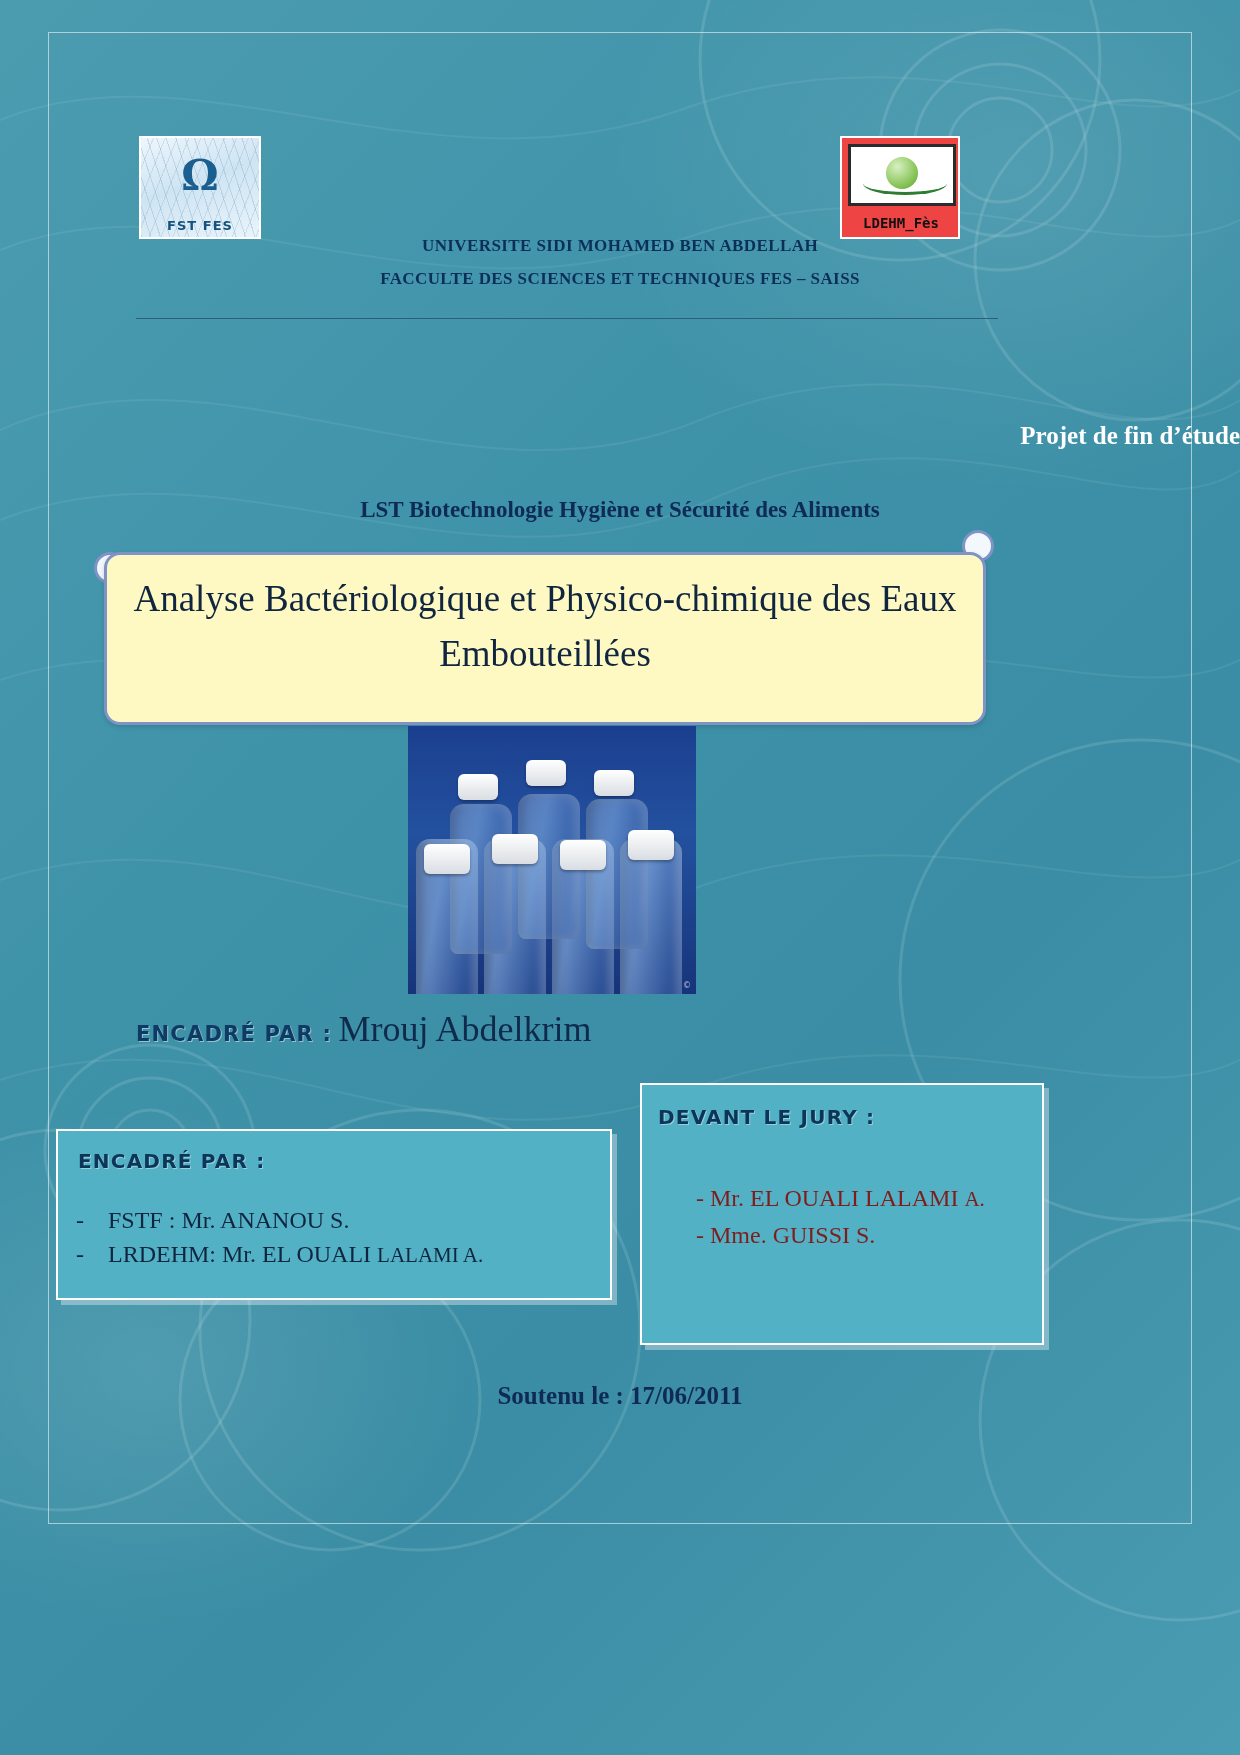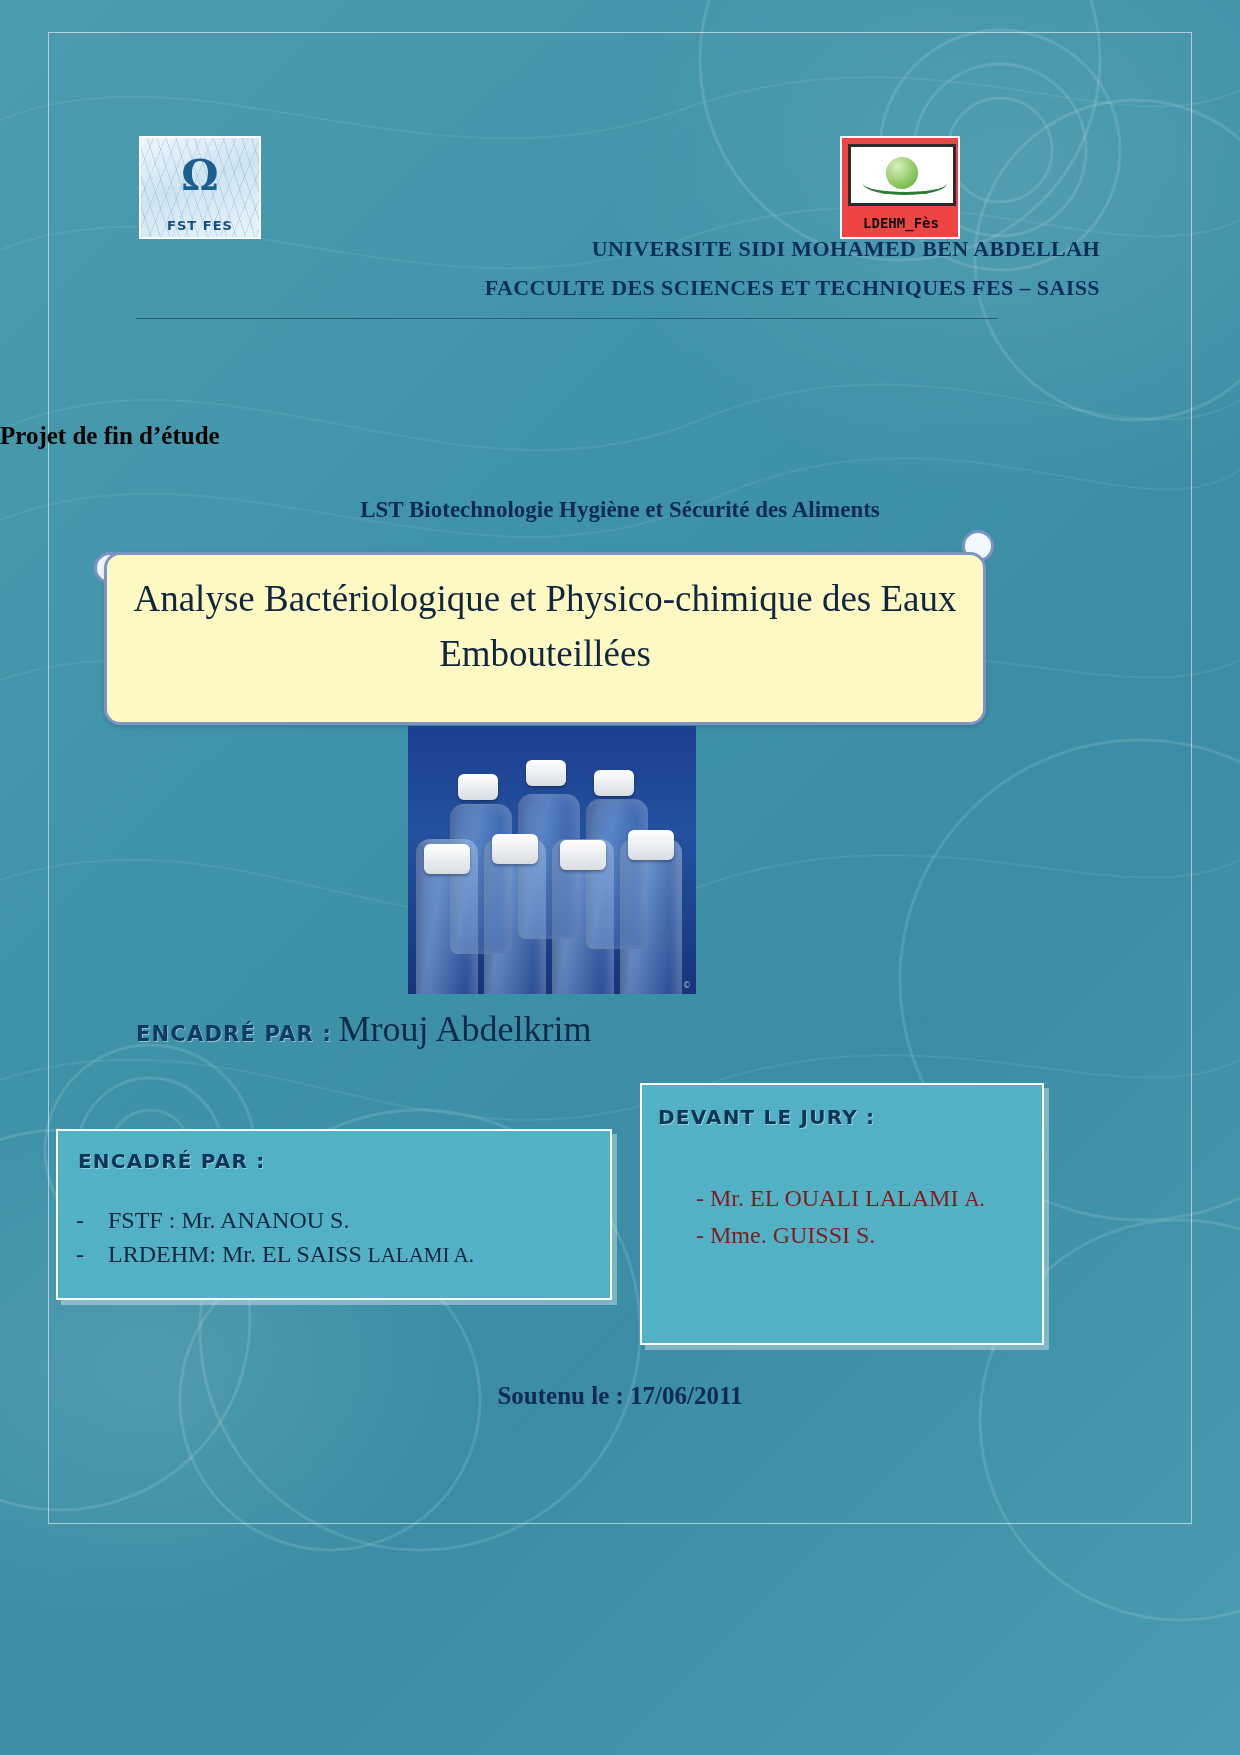--- a/index.html
+++ b/index.html
@@ -135,43 +135,43 @@
     font-size: 14px;
     color: #111111;
   }
 
   
   .uni-header {
     position: absolute;
     left: 140px;
     top: 236px;
     width: 960px;
-    text-align: right;
+    text-align: center;
     color: #0c2f5a;
     font-weight: bold;
-    font-size: 22px;
+    font-size: 17px;
     letter-spacing: 0.4px;
   }
   .uni-header .line2 { margin-top: 13px; }
   .header-rule {
     position: absolute;
     left: 136px;
     top: 318px;
     width: 862px;
     border-top: 1px solid #2b5f79;
   }
 
   
   .project-type {
     position: absolute;
     left: 0;
     right: 0;
     top: 422px;
-    text-align: left;
-    color: #000000;
+    text-align: right;
+    color: #ffffff;
     font-weight: bold;
     font-size: 25px;
   }
   .project-program {
     position: absolute;
     left: 0;
     right: 0;
     top: 497px;
     text-align: center;
     color: #0e2a55;
@@ -457,19 +457,19 @@
   <div class="box-title">ENCADRÉ PAR :</div>
   <ul class="sup-list">
     <li>
       <span class="dash">-</span>
       <span>FSTF :</span>
       <span>Mr. ANANOU S.</span>
     </li>
     <li>
       <span class="dash">-</span>
       <span>LRDEHM:</span>
-      <span>Mr. EL SAISS</span>
+      <span>Mr. EL OUALI</span>
       <span class="small">LALAMI A.</span>
     </li>
   </ul>
 </div>
 
 <div class="defense">Soutenu le : 17/06/2011</div>
 
 </body></html>

